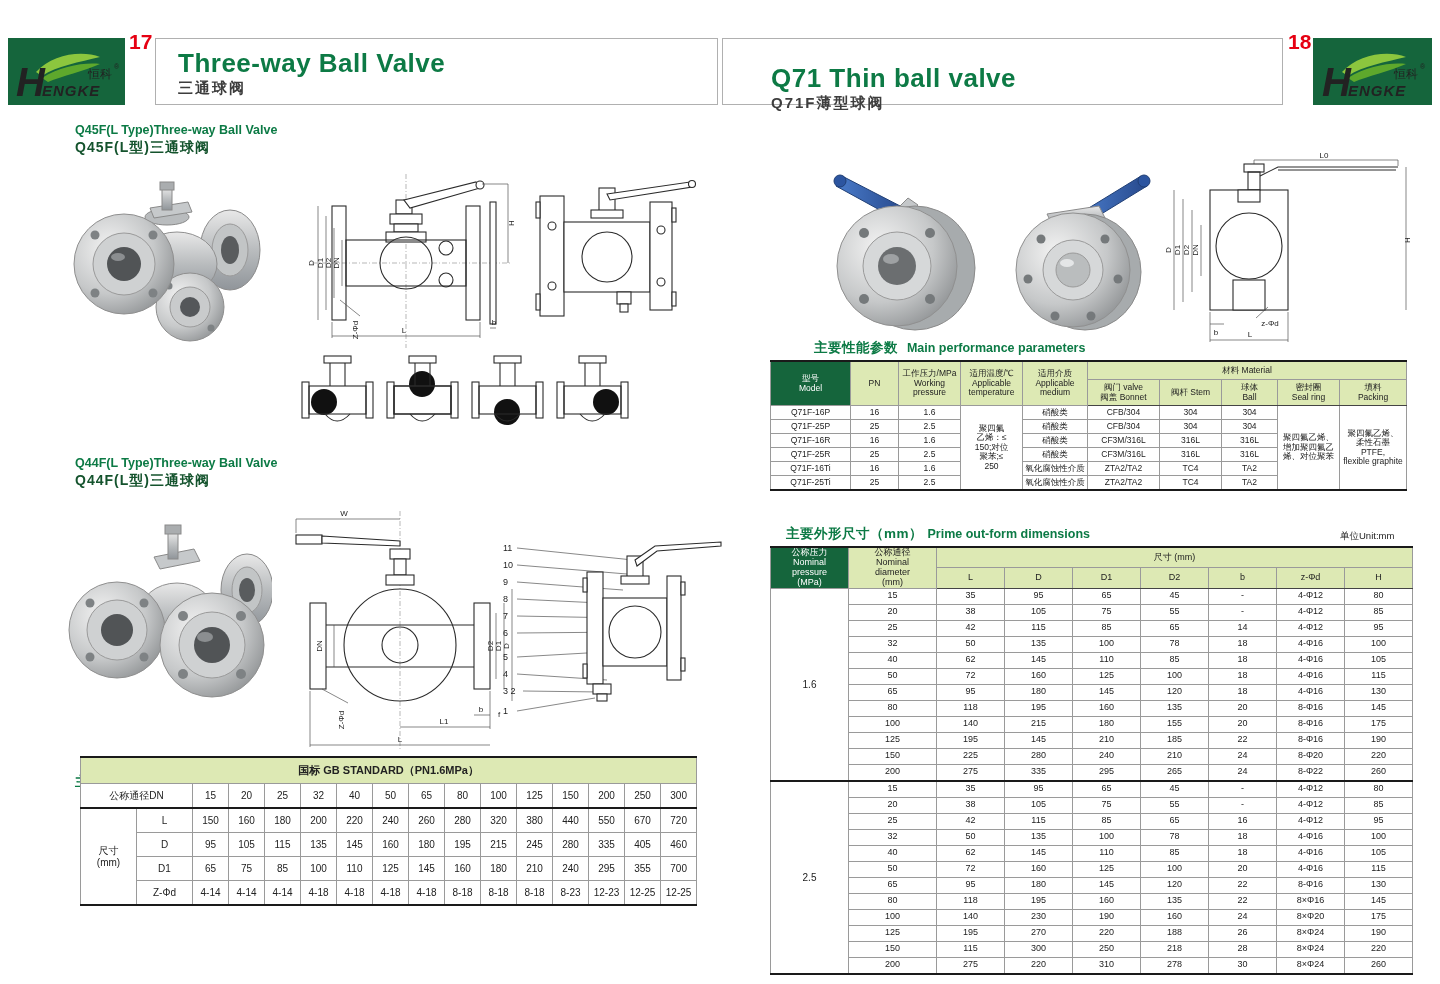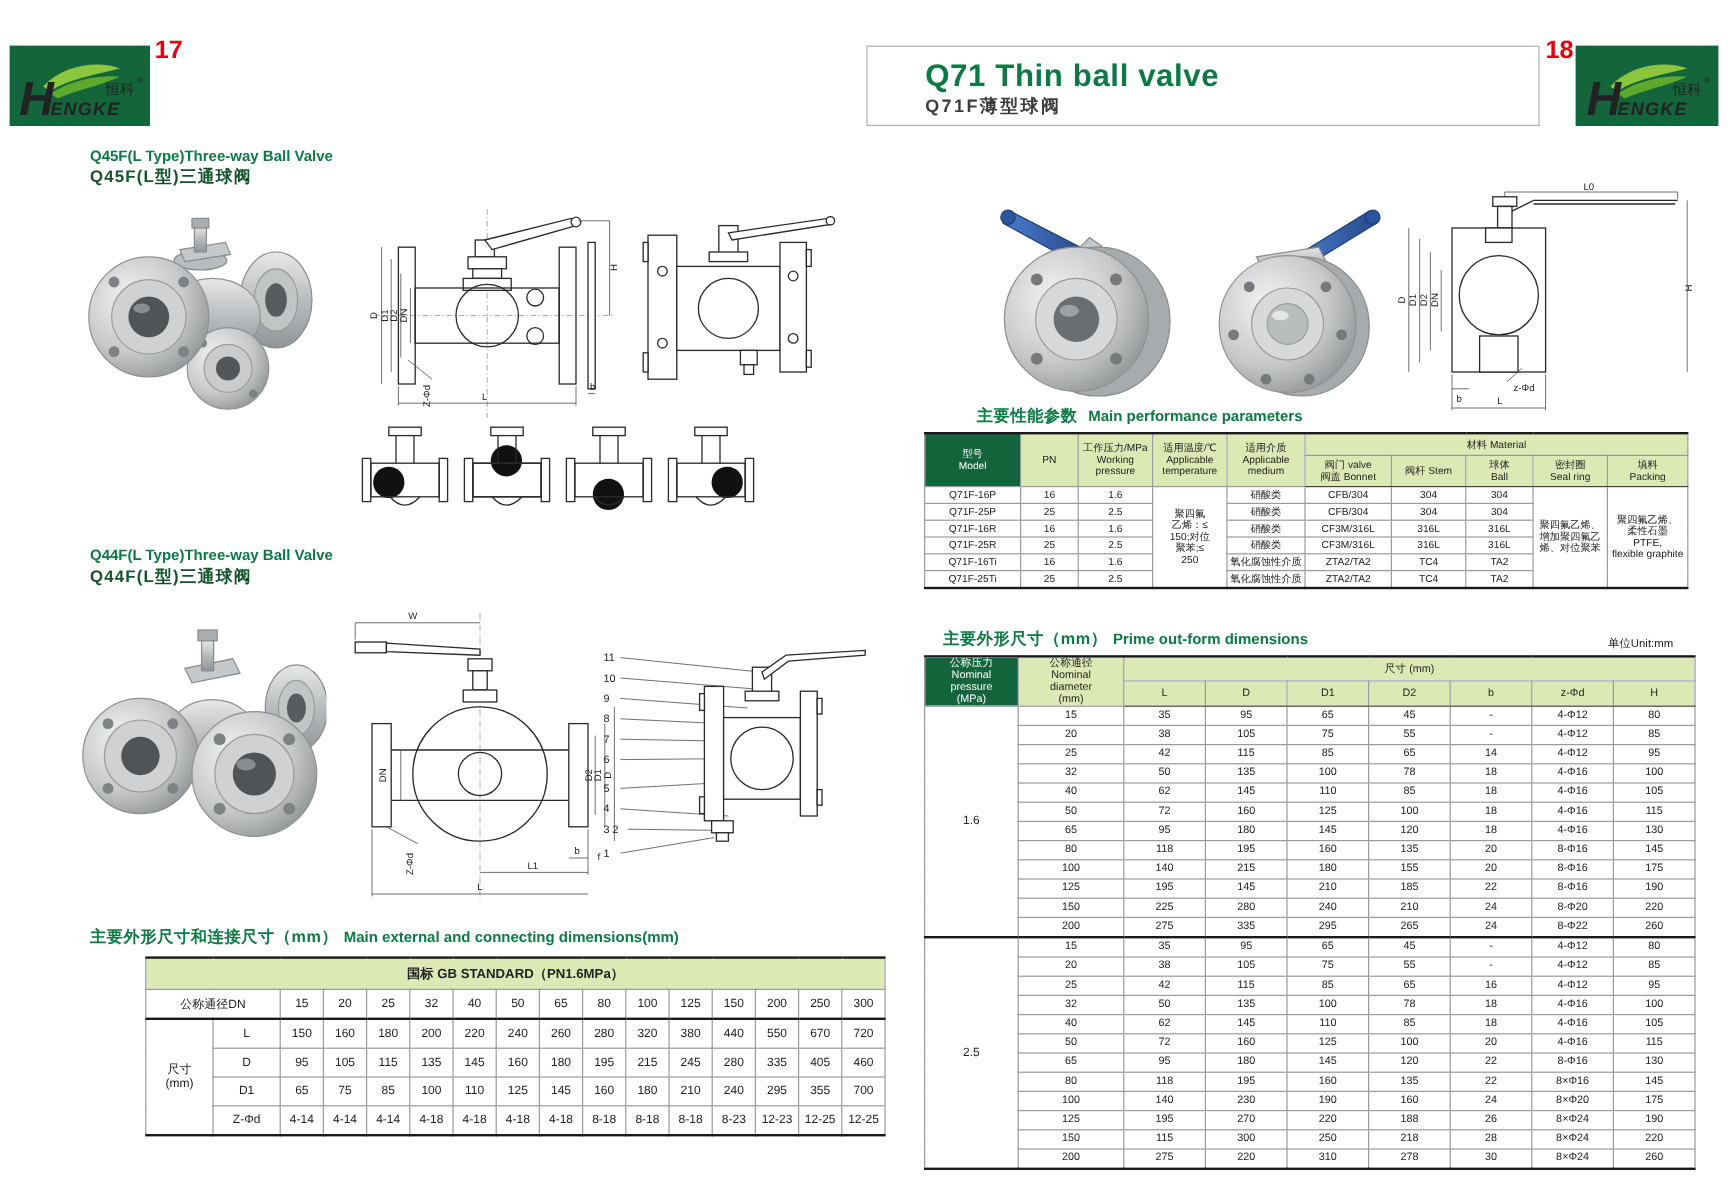--- a/index.html
+++ b/index.html
@@ -80,21 +80,25 @@
     <svg width="117" height="67" viewBox="0 0 117 67">
       <path d="M28,34 C44,16 74,12 92,19 C72,24 48,28 34,38 Z" fill="#8cc63e"></path>
       <path d="M34,40 C52,28 78,24 92,26 C76,33 54,38 40,44 Z" fill="#5ea82c"></path>
       <text x="8" y="58" font-size="40" font-weight="bold" font-style="italic" fill="#fff">H</text>
       <text x="34" y="58" font-size="15" font-weight="bold" font-style="italic" letter-spacing="1" fill="#fff">ENGKE</text>
       <text x="80" y="40" font-size="12" fill="#fff">恒科</text>
       <text x="106" y="31" font-size="7" fill="#fff">®</text>
     </svg>
   </div>
   <div class="abs pagenum" style="left:129px;top:30px;">17</div>
-  <div class="abs title-box" style="left:722px;top:38px;width:561px;padding:11px 0 0 48px;">
+  <div class="abs title-box" style="left:155px;top:38px;width:563px;padding:11px 0 0 22px;">
+    <div class="title-en">Three-way Ball Valve</div>
+    <div class="title-cn">三通球阀</div>
+  </div>
+  <div class="abs title-box" style="left:722px;top:38px;width:561px;padding:26px 0 0 48px;">
     <div class="title-en">Q71 Thin ball valve</div>
     <div class="title-cn">Q71F薄型球阀</div>
   </div>
   <div class="abs pagenum" style="left:1288px;top:30px;">18</div>
   <div class="abs logo-box" style="left:1313px;top:38px;width:119px;">
     <svg width="119" height="67" viewBox="0 0 117 67">
       <path d="M28,34 C44,16 74,12 92,19 C72,24 48,28 34,38 Z" fill="#8cc63e"></path>
       <path d="M34,40 C52,28 78,24 92,26 C76,33 54,38 40,44 Z" fill="#5ea82c"></path>
       <text x="8" y="58" font-size="40" font-weight="bold" font-style="italic" fill="#fff">H</text>
       <text x="34" y="58" font-size="15" font-weight="bold" font-style="italic" letter-spacing="1" fill="#fff">ENGKE</text>
@@ -334,21 +338,21 @@
     <rect x="126" y="56" width="28" height="8" class="lnf"></rect>
     <polygon points="140,40 160,26 226,22 226,26 162,31 142,46" class="lnf"></polygon>
     <rect x="98" y="164" width="18" height="10" class="lnf"></rect>
     <rect x="102" y="174" width="10" height="7" class="lnf"></rect>
   </svg>
 
   <div class="abs tbl-title" style="left:75px;top:772px;">
     <span class="cn">主要外形尺寸和连接尺寸（mm）</span>
     <span class="en">Main external and connecting dimensions(mm)</span>
   </div>
-  <table class="abs dt gb" style="left:80px;top:797px;width:616px;margin-left:41px;">
+  <table class="abs dt gb" style="left:80px;top:756px;width:616px;">
     <colgroup>
       <col style="width:56px">
         <col style="width:56px">
       <col span="14" style="width:36px">
     </colgroup>
     <tbody>
         <tr class="bandrow">
           <td class="band" colspan="16">国标 GB STANDARD（PN1.6MPa）</td>
         </tr>
         <tr class="dnrow">

